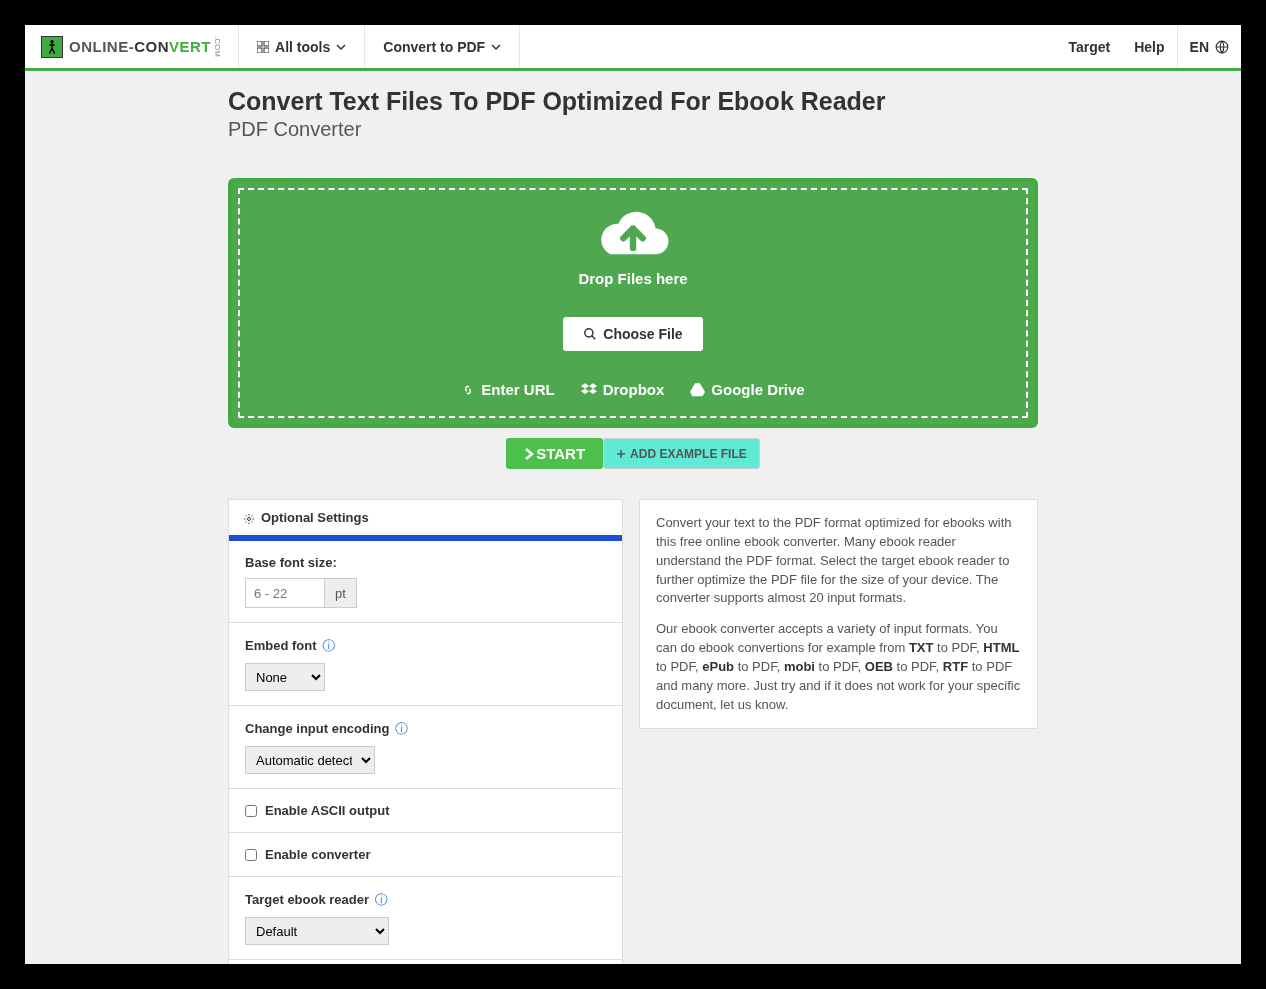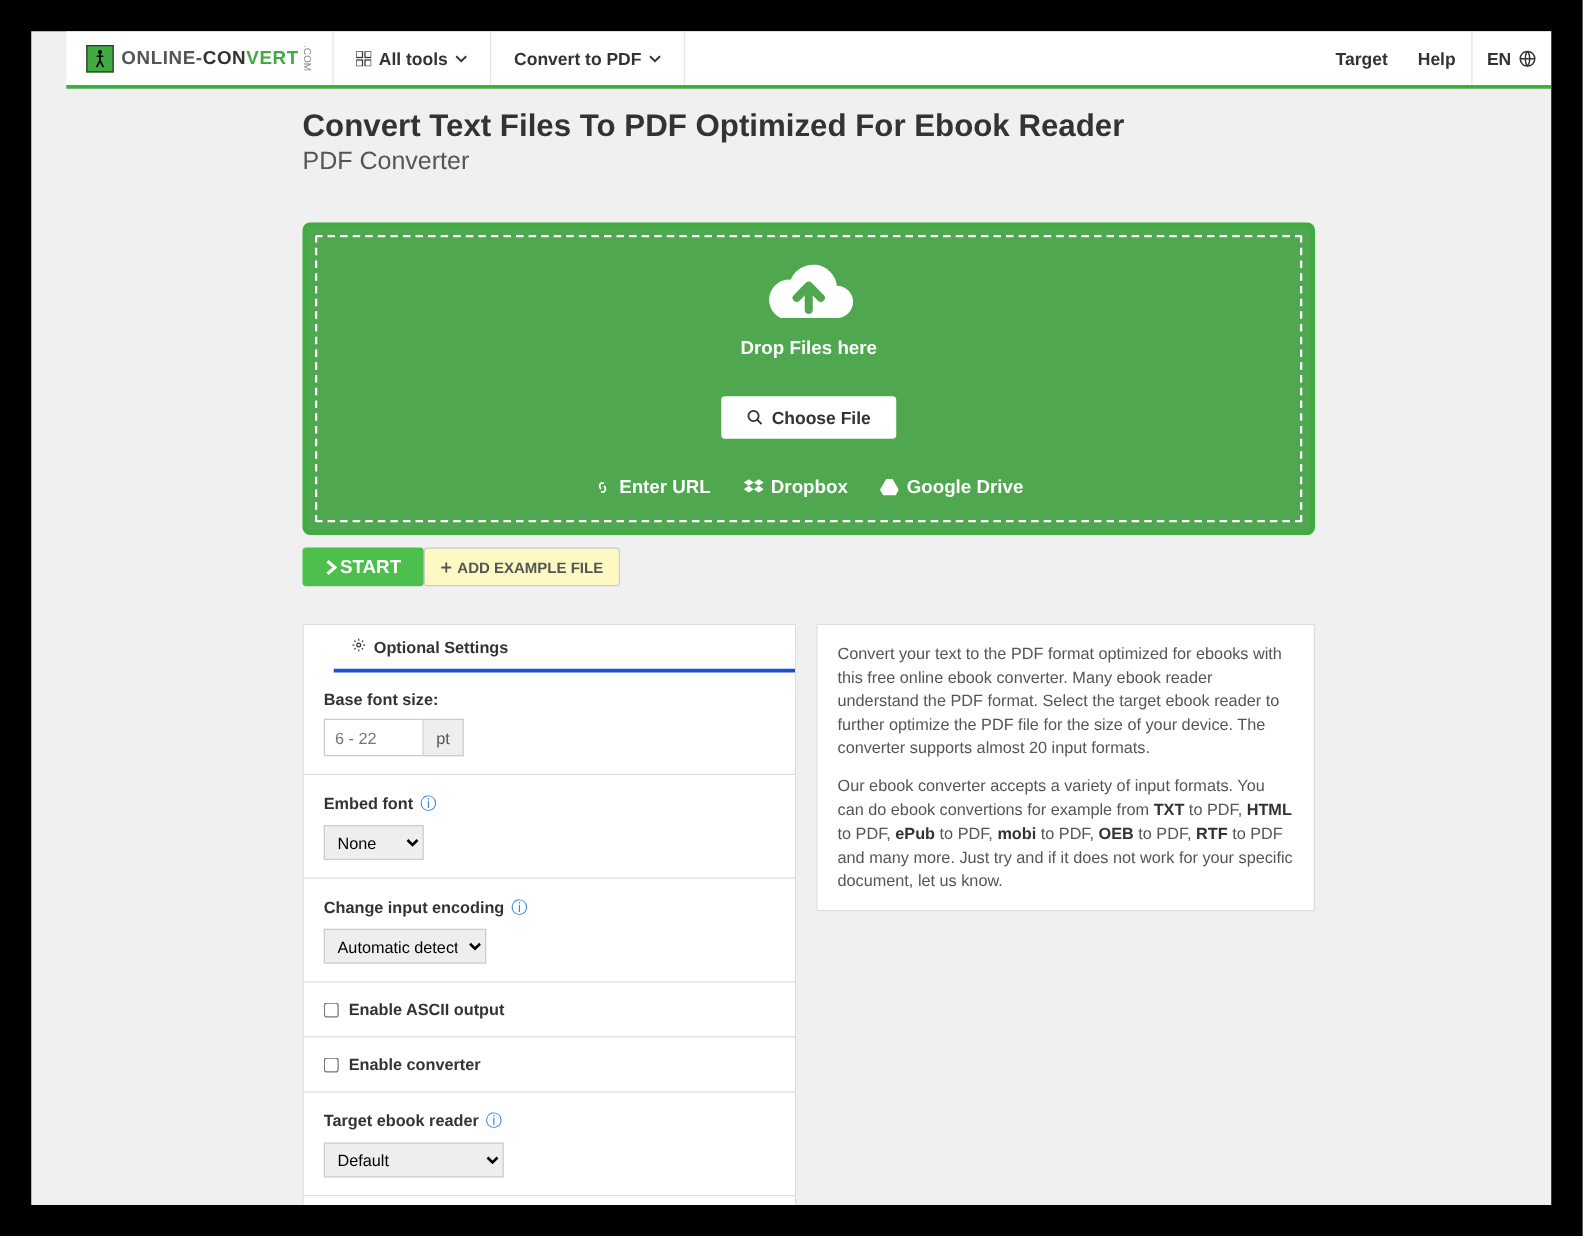--- a/index.html
+++ b/index.html
@@ -1,18 +1,18 @@
 <!DOCTYPE html>
 <html><head>
 <meta charset="utf-8">
 <style>
 * { box-sizing: border-box; margin: 0; padding: 0; }
 body { background: #000; font-family: "Segoe UI", Arial, sans-serif; font-size: 14px; color: #333; }
 .viewport { width: 1266px; height: 989px; margin: 0 auto; padding: 25px; background: #000; }
-.page { width: 100%; height: 100%; background: #f0f0f0; overflow: hidden; position: relative; padding-left: 28px; }
+.page { width: 100%; height: 100%; background: #f0f0f0; overflow: hidden; position: relative; }
 
 
 .header { background: #fff; height: 46px; display: flex; align-items: center; border-bottom: 3px solid #41aa41; }
 .logo-block { display: flex; align-items: center; padding: 0 16px; height: 100%; }
 .logo-icon { width: 22px; height: 22px; background: #41aa41; border: 1px solid #333; display: flex; align-items: center; justify-content: center; color: #000; margin-right: 6px; }
 .logo-text { font-weight: 700; font-size: 15px; letter-spacing: 0.5px; }
 .logo-text .gray { color: #555; }
 .logo-text .green { color: #41aa41; }
 .logo-com { font-size: 8px; writing-mode: vertical-rl; color: #888; margin-left: 2px; }
 .nav-sep { border-left: 1px solid #e5e5e5; height: 100%; }
@@ -29,27 +29,27 @@
 .subtitle { font-size: 20px; color: #555; margin-top: 2px; }
 
 .drop-zone { margin-top: 37px; background: #4fa74f; border: 4px solid #41aa41; border-radius: 6px; padding: 6px; }
 .drop-inner { border: 2px dashed #fff; border-radius: 2px; padding: 16px 0 18px; text-align: center; color: #fff; }
 .cloud-icon { width: 78px; height: 58px; margin: 0 auto; }
 .drop-text { font-weight: 600; font-size: 15px; margin-top: 6px; }
 .choose-btn { background: #fff; color: #333; border: none; border-radius: 3px; padding: 9px 20px; font-weight: 700; font-size: 14px; margin-top: 30px; cursor: pointer; display: inline-flex; align-items: center; gap: 6px; }
 .source-row { margin-top: 30px; display: flex; justify-content: center; gap: 26px; font-weight: 600; font-size: 15px; }
 .source-row span { cursor: pointer; display: inline-flex; align-items: center; gap: 6px; }
 
-.action-row { display: flex; justify-content: flex-start; margin-top: 10px; }
+.action-row { display: flex; justify-content: center; margin-top: 10px; }
 .start-btn { background: #4cbf4c; color: #fff; border: none; border-radius: 3px; padding: 7px 18px; font-weight: 700; font-size: 15px; cursor: pointer; display: inline-flex; align-items: center; gap: 2px; }
-.example-btn { background: #fef9c3; border: 1px solid #ccc; color: #555; border-radius: 3px; padding: 6px 12px; font-size: 12px; font-weight: 600; cursor: pointer; display: inline-flex; align-items: center; gap: 4px; }
+.example-btn { background: #5eead4; border: 1px solid #ccc; color: #555; border-radius: 3px; padding: 6px 12px; font-size: 12px; font-weight: 600; cursor: pointer; display: inline-flex; align-items: center; gap: 4px; }
 
 .two-col { display: flex; gap: 16px; margin-top: 30px; align-items: flex-start; }
 .settings-panel { flex: 0 0 395px; border: 1px solid #ddd; background: #fff; }
-.settings-header { padding: 10px 14px; border-bottom: 3px solid #1d4ed8; font-weight: 700; font-size: 13px; display: flex; align-items: flex-start; gap: 6px; margin-left: 24px; }
+.settings-header { padding: 10px 14px; border-bottom: 6px solid #1d4ed8; font-weight: 700; font-size: 13px; display: flex; align-items: flex-end; gap: 6px; }
 .setting-block { padding: 14px 16px; border-bottom: 1px solid #ddd; }
 .setting-block:last-child { border-bottom: none; }
 .label { font-weight: 700; font-size: 13px; margin-bottom: 8px; display: block; }
 .label .info { color: #2d7dd2; cursor: pointer; font-weight: 400; margin-left: 2px; }
 .input-group { display: flex; align-items: center; }
 .text-input { border: 1px solid #ccc; padding: 6px 8px; font-size: 13px; height: 30px; background: #fff; }
 .text-input.small { width: 80px; }
 .addon { background: #eee; border: 1px solid #ccc; border-left: none; height: 30px; display: flex; align-items: center; padding: 0 10px; font-size: 13px; color: #555; }
 select.sel { border: 1px solid #ccc; background: #eee; height: 28px; font-size: 13px; padding: 0 6px; }
 .sel.w1 { width: 80px; }

